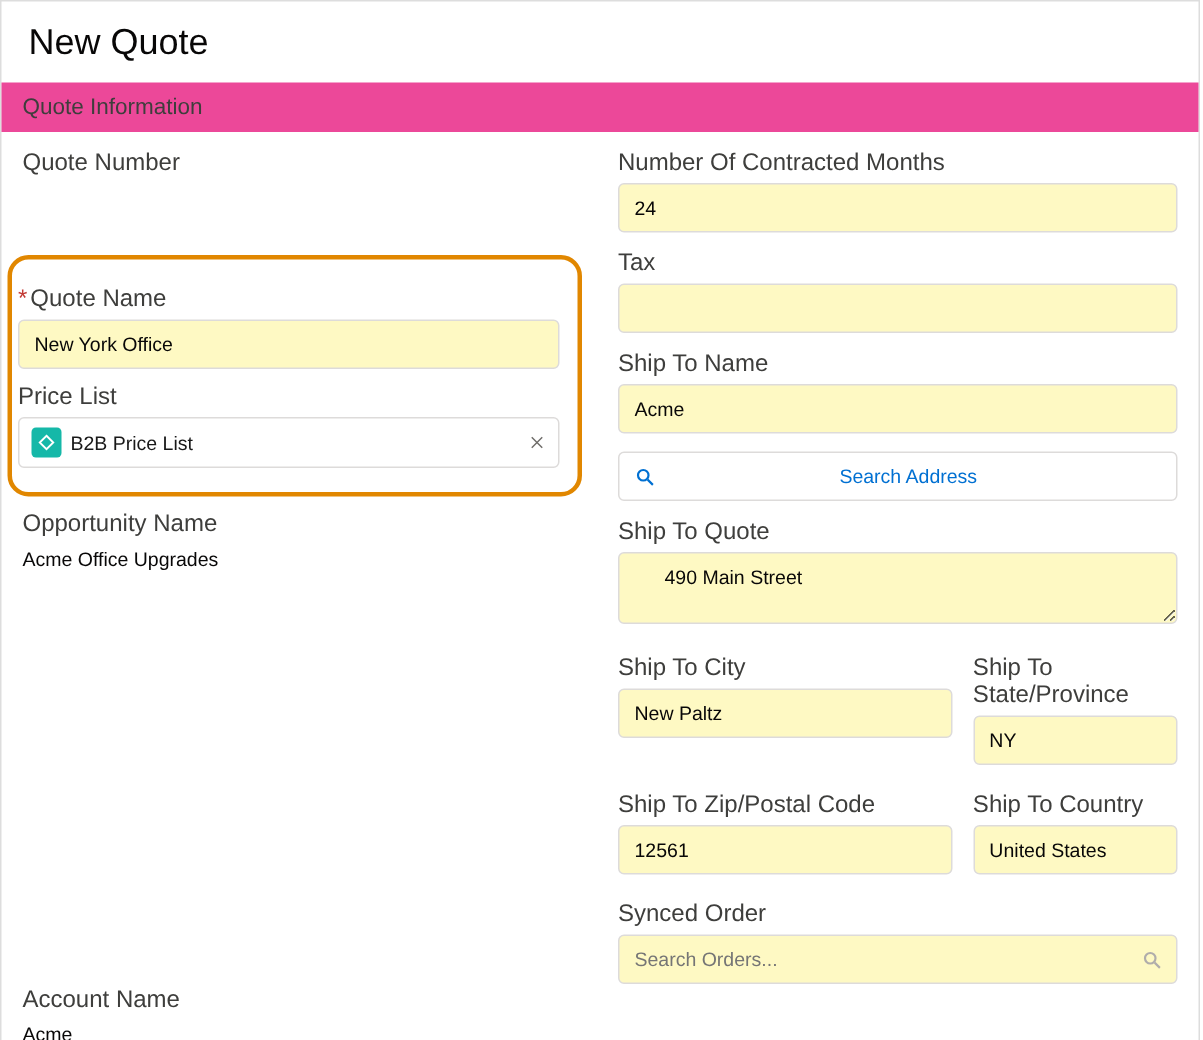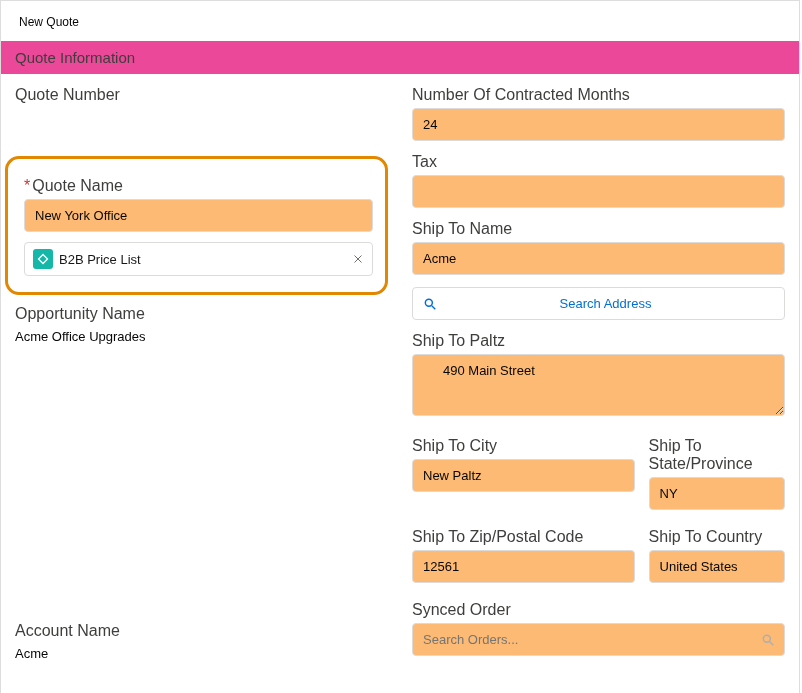--- a/index.html
+++ b/index.html
@@ -12,21 +12,21 @@
     width: 802px;
   }
   .page {
     border: 1px solid #ddd;
     width: 800px;
     min-height: 691px;
     position: relative;
     padding-bottom: 60px;
   }
   .page-title {
-    font-size: 12px;
+    font-size: 24px;
     font-weight: 400;
     color: #080707;
     padding: 14px 18px 12px 18px;
   }
   .section-header {
     background: #ec4899;
     color: #3e3e3c;
     font-size: 15px;
     font-weight: 400;
     padding: 8px 14px;
@@ -54,33 +54,33 @@
     color: #c23934;
     margin-right: 2px;
   }
   .input, .textarea {
     width: 100%;
     padding: 8px 10px;
     border: 1px solid #dddbda;
     border-radius: 4px;
     font-size: 13px;
     color: #080707;
-    background: #fdba74;
+    background: #fef9c3;
     font-family: inherit;
   }
-  .textarea { height: 62px; resize: both; padding-left: 30px; }
+  .textarea { height: 48px; resize: both; padding-left: 30px; }
   .static-value {
     font-size: 13px;
     color: #080707;
     padding-top: 2px;
   }
   .highlight-box {
     border: 3px solid #e18700;
     border-radius: 14px;
-    padding: 12px 12px 16px 16px;
+    padding: 12px 12px 16px 4px;
     margin: 0 0 10px -10px;
   }
   .highlight-box .field { margin-bottom: 10px; }
   .pill-input {
     display: flex;
     align-items: center;
     border: 1px solid #dddbda;
     border-radius: 4px;
     padding: 4px 6px;
     gap: 0;
@@ -179,20 +179,21 @@
         <span class="field-label">Quote Number</span>
         <div class="spacer-top"></div>
       </div>
 
       <div class="highlight-box">
         <div class="field">
           <span class="field-label req">Quote Name</span>
           <input class="input" value="New York Office" style="">
         </div>
         <div class="field" style="margin-bottom:0">
+          <span class="field-label">Price List</span>
           <div class="pill-input">
             <span class="pill">
               <span class="pill-icon">
                 <svg width="12" height="12" viewBox="0 0 24 24" fill="none" stroke="white" stroke-width="2.5">
                     <path d="M12 3 L21 12 L12 21 L3 12 Z"></path>
                   </svg>
               </span>
               <span>B2B Price List</span>
             </span>
             <span class="pill-remove">
@@ -242,21 +243,21 @@
             <svg width="14" height="14" viewBox="0 0 24 24" fill="none" stroke="#0070d2" stroke-width="2.5">
                 <circle cx="10" cy="10" r="6"></circle>
                 <path d="M15 15 L21 21"></path>
               </svg>
           </span>
           <span class="txt">Search Address</span>
         </div>
       </div>
 
       <div class="field">
-        <span class="field-label">Ship To Paltz</span>
+        <span class="field-label">Ship To Quote</span>
         <textarea class="textarea" style="">490 Main Street</textarea>
       </div>
 
       <div class="row-two">
         <div class="field">
           <span class="field-label">Ship To City</span>
           <input class="input" value="New Paltz" style="">
         </div>
         <div class="field">
           <span class="field-label">Ship To State/Province</span>

